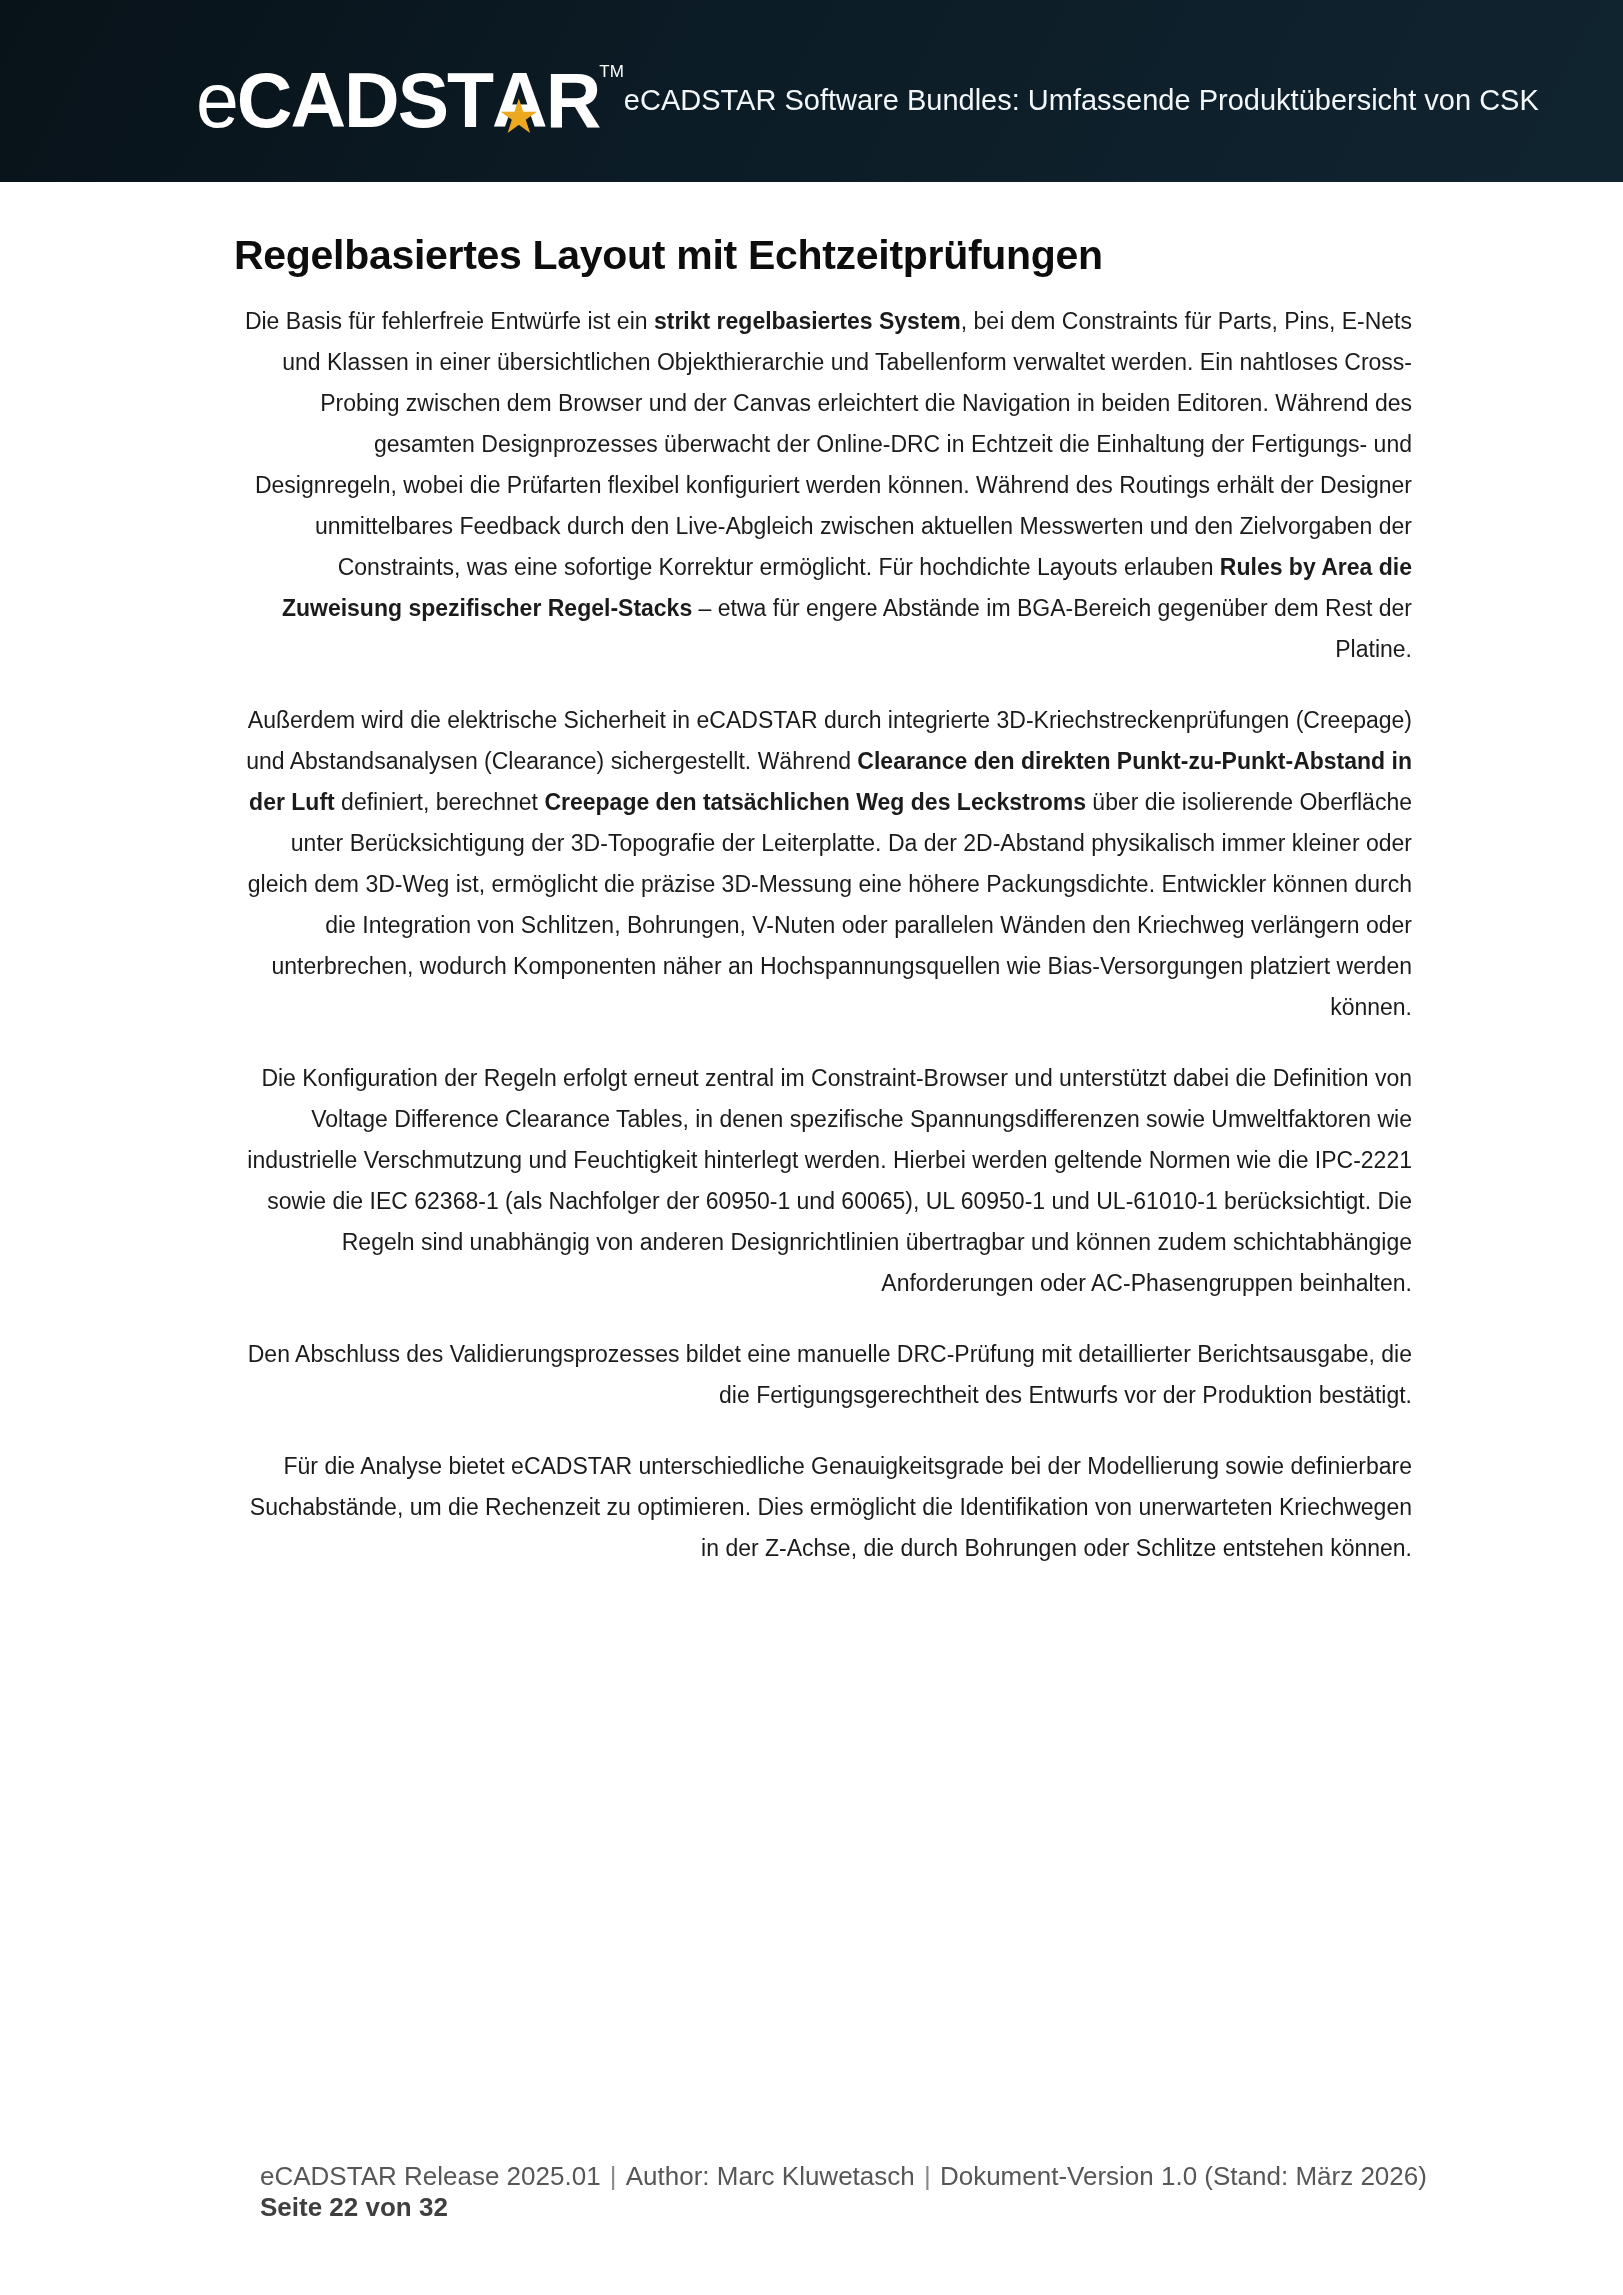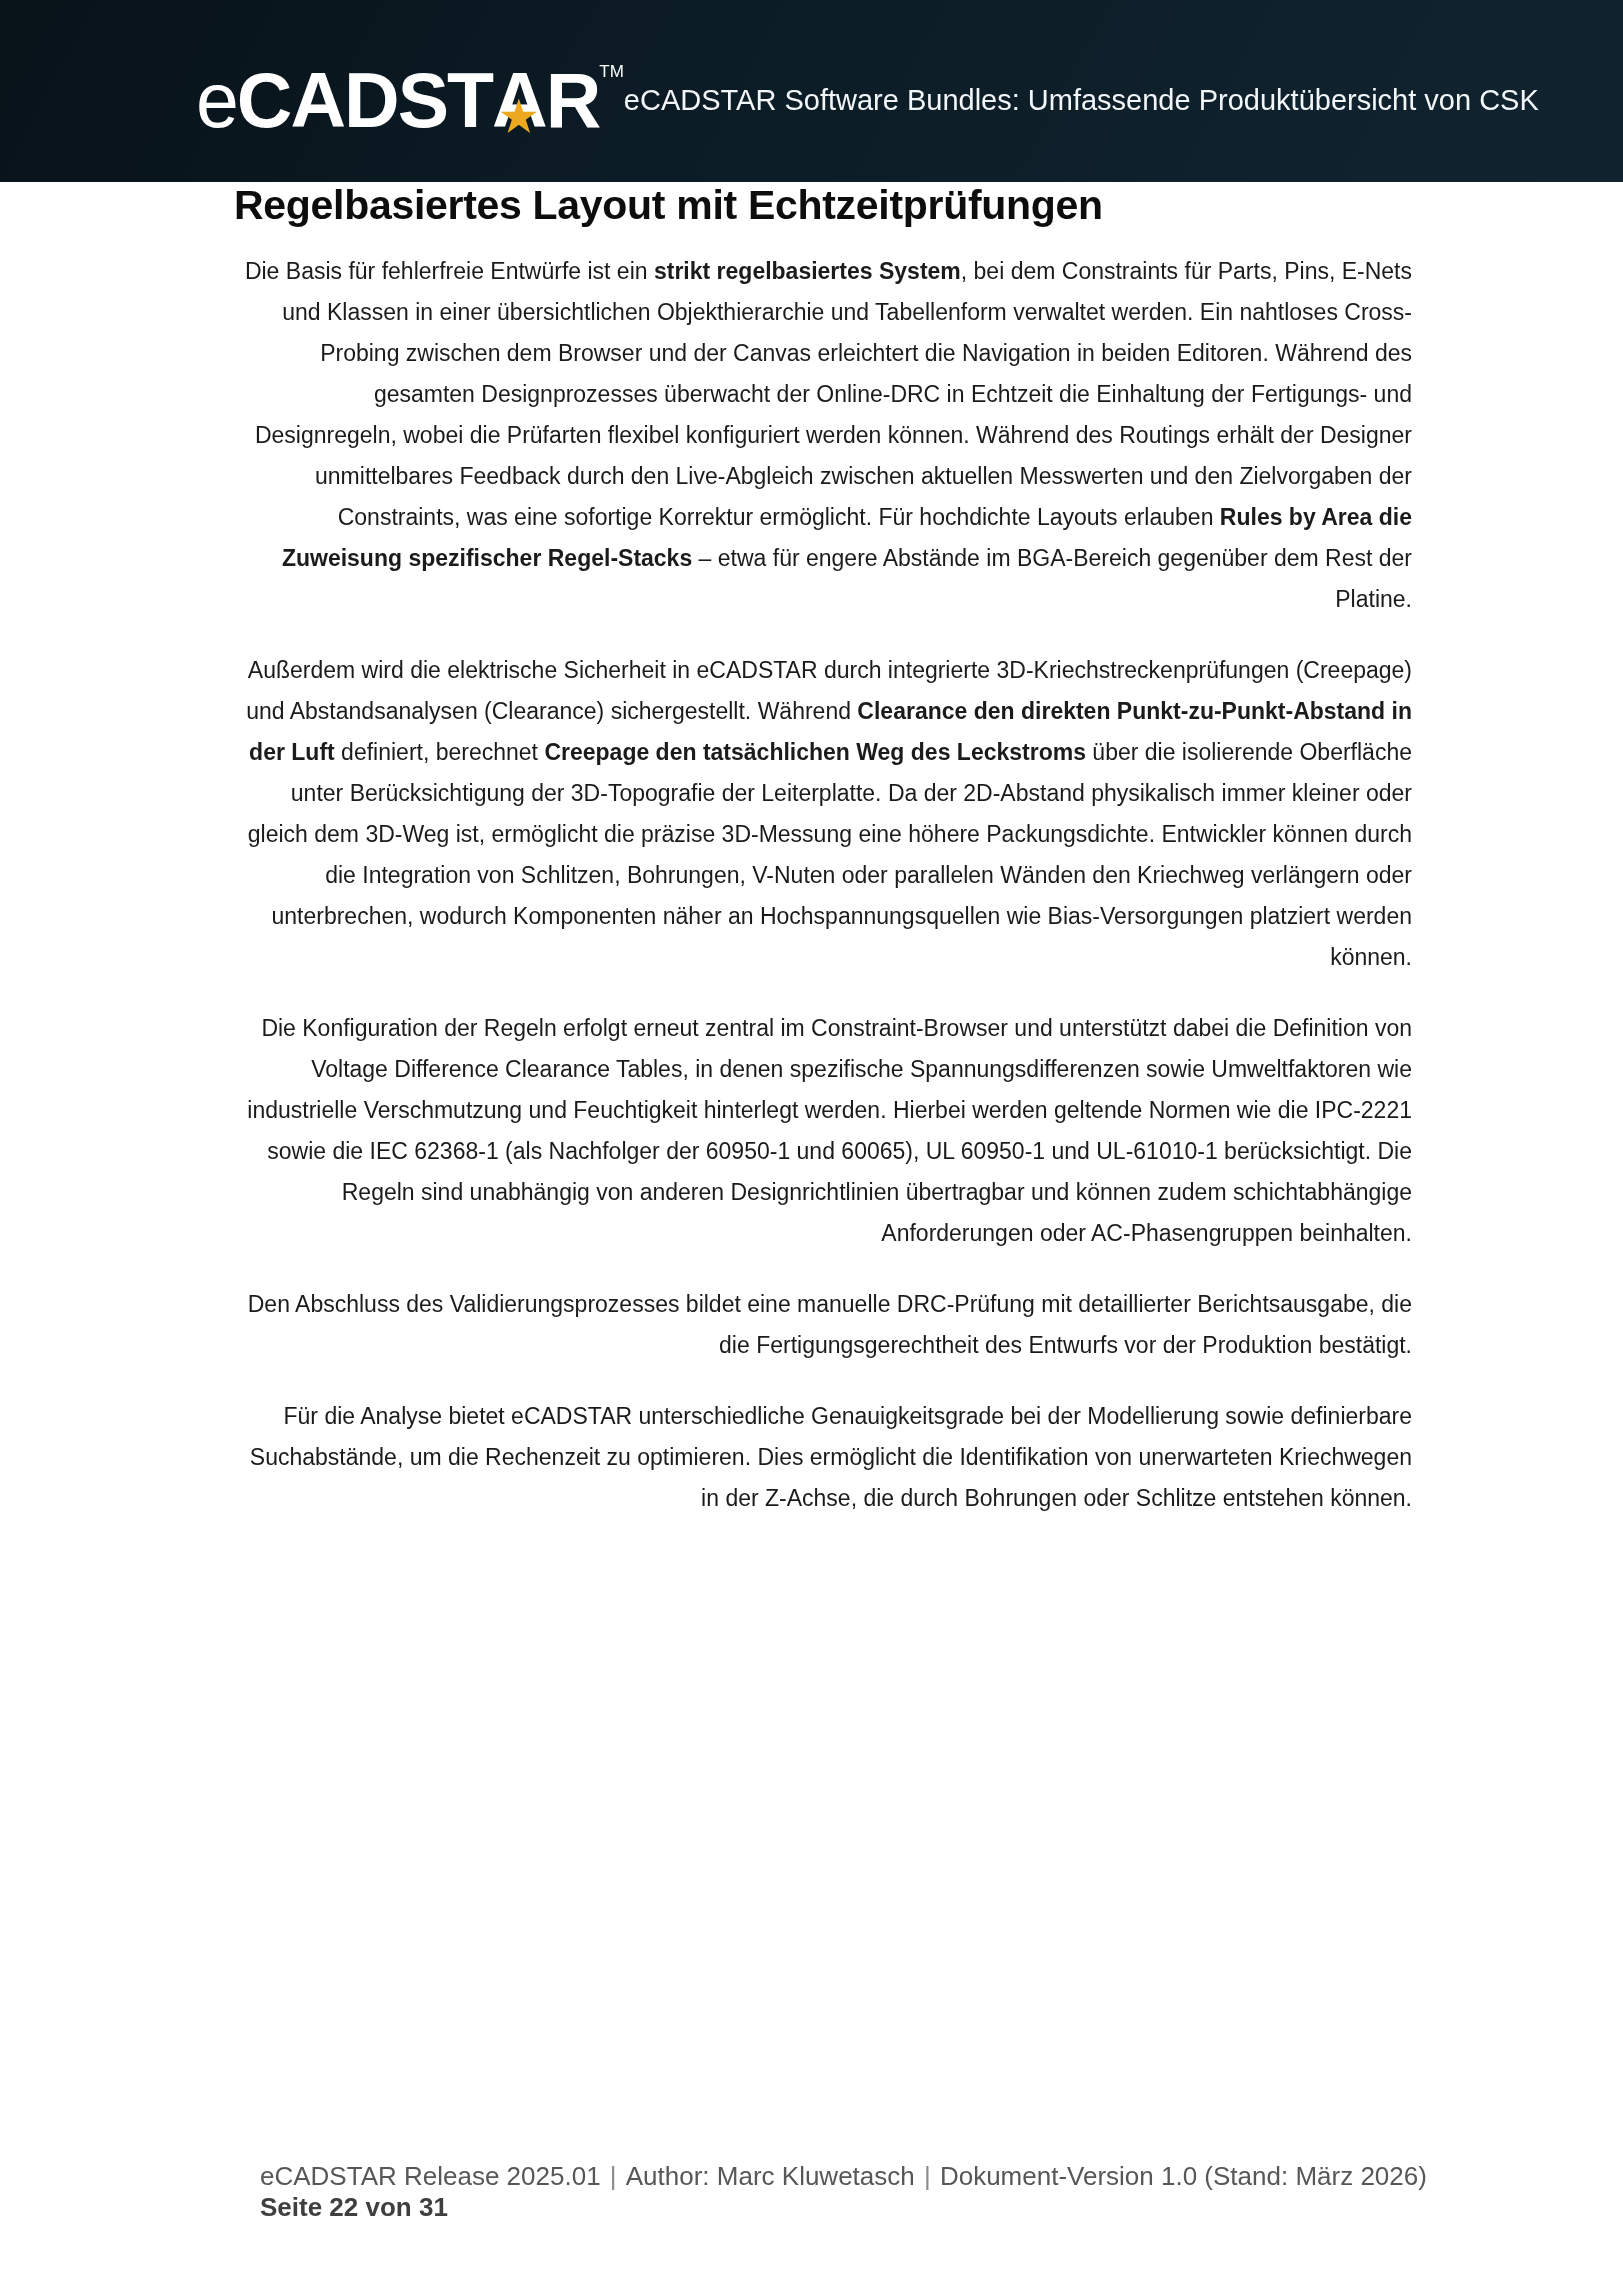--- a/index.html
+++ b/index.html
@@ -32,21 +32,21 @@
     position:absolute; left:50%; bottom:1.3px; transform:translateX(-50%);
     color:var(--star); font-size:42px; letter-spacing:0; line-height:1;
   }
   .logo-tm{font-size:17px; font-weight:400; letter-spacing:0; align-self:flex-start; margin-top:1px;}
   .header-title{
     color:#f2f6f8; font-size:29px; font-weight:400; white-space:nowrap;text-align:right;
   }
   
   .content{
     position:absolute; top:182px; left:234px; width:1178px;
-    color:var(--text);
+    padding-top:50px; color:var(--text);
   }
   .heading{
     font-size:41px; font-weight:700; color:var(--heading);
     line-height:1.15; margin-bottom:22px; letter-spacing:-0.3px;
   }
   .para{
     font-size:23px; line-height:41px; margin-bottom:30px;
     color:var(--text); text-align:right;
   }
   .para .b{font-weight:700;}
@@ -86,17 +86,17 @@
         <p class="para"><span>Die Konfiguration der Regeln erfolgt erneut zentral im Constraint-Browser und unterstützt dabei die Definition von Voltage Difference Clearance Tables, in denen spezifische Spannungsdifferenzen sowie Umweltfaktoren wie industrielle Verschmutzung und Feuchtigkeit hinterlegt werden. Hierbei werden geltende Normen wie die IPC-2221 sowie die IEC 62368-1 (als Nachfolger der 60950-1 und 60065), UL 60950-1 und UL-61010-1 berücksichtigt. Die Regeln sind unabhängig von anderen Designrichtlinien übertragbar und können zudem schichtabhängige Anforderungen oder AC-Phasengruppen beinhalten.</span></p>
         <p class="para"><span>Den Abschluss des Validierungsprozesses bildet eine manuelle DRC-Prüfung mit detaillierter Berichtsausgabe, die die Fertigungsgerechtheit des Entwurfs vor der Produktion bestätigt.</span></p>
         <p class="para"><span>Für die Analyse bietet eCADSTAR unterschiedliche Genauigkeitsgrade bei der Modellierung sowie definierbare Suchabstände, um die Rechenzeit zu optimieren. Dies ermöglicht die Identifikation von unerwarteten Kriechwegen in der Z-Achse, die durch Bohrungen oder Schlitze entstehen können.</span></p>
       </div>
   </main>
 
   <footer class="footer">
     <div class="footer-left">
       <span>eCADSTAR Release 2025.01</span><span class="sep">|</span><span>Author: Marc Kluwetasch</span><span class="sep">|</span><span>Dokument-Version 1.0 (Stand: März 2026)</span>
     </div>
-    <div class="footer-page">Seite 22 von 31</div>
+    <div class="footer-page">Seite 22 von 32</div>
   </footer>
 
 </div>
 
 
 </body></html>

